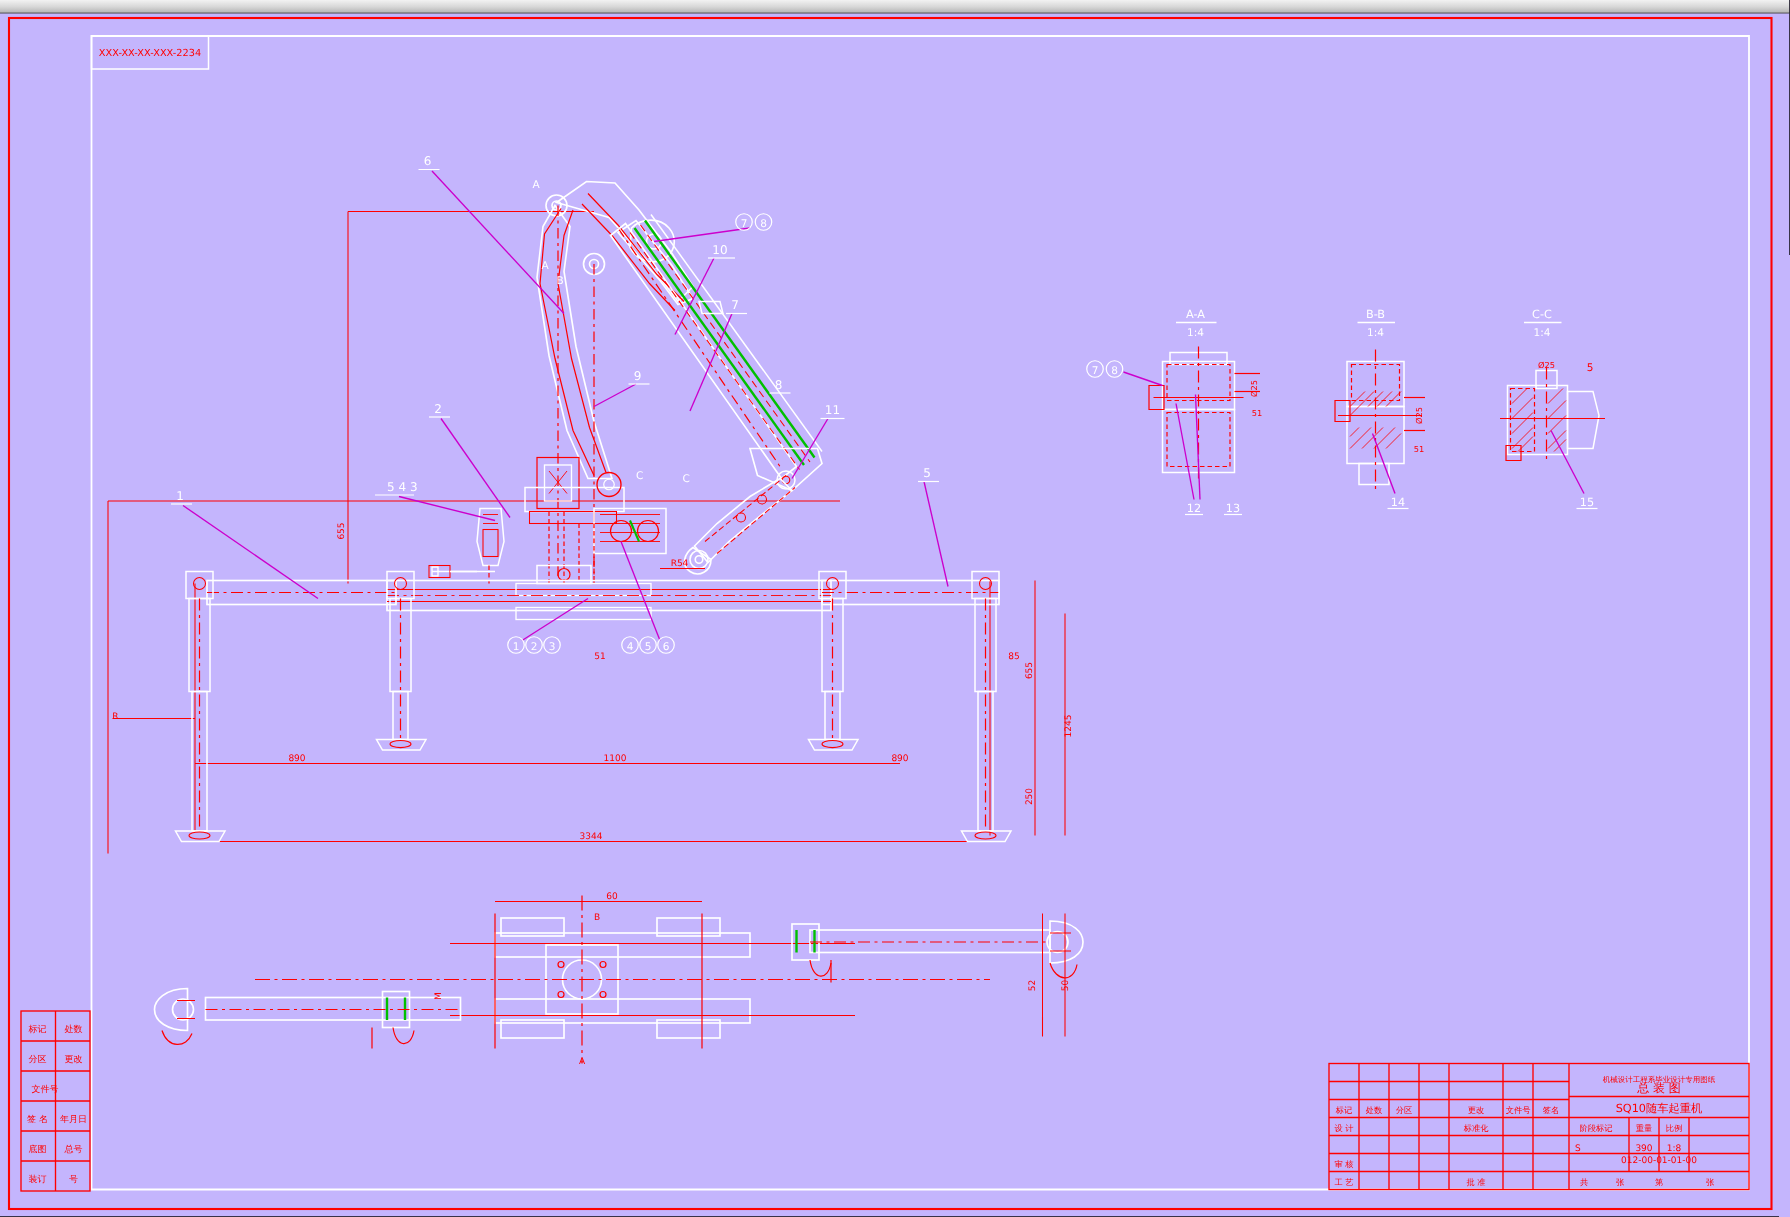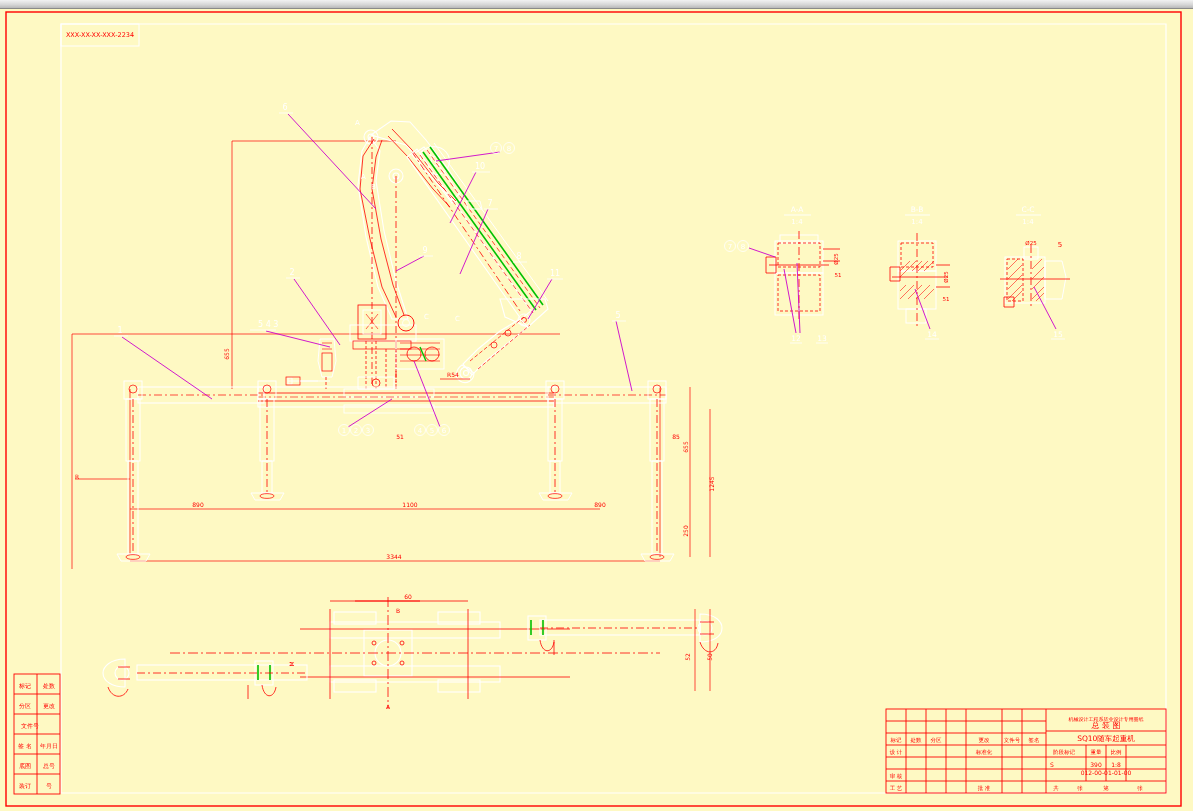--- a/index.html
+++ b/index.html
@@ -16,21 +16,21 @@
   }
   #titlebar {
     position: absolute; left: 0; top: 0;
     width: 1193px; height: 9px;
     background: linear-gradient(to bottom, #f2f2f2 0%, #d8d8d8 55%, #b9b9b9 100%);
     border-bottom: 1px solid #8a8a8a;
   }
   #canvas {
     position: absolute; left: 0; top: 9px;
     width: 1193px; height: 802px;
-    background: #fef9c3;
+    background: #c4b5fd;
   }
   svg { display: block; }
   text { font-family: "DejaVu Sans", sans-serif; }
 </style>
 </head>
 <body>
 
 <div id="app">
 
   <div id="titlebar"></div>

